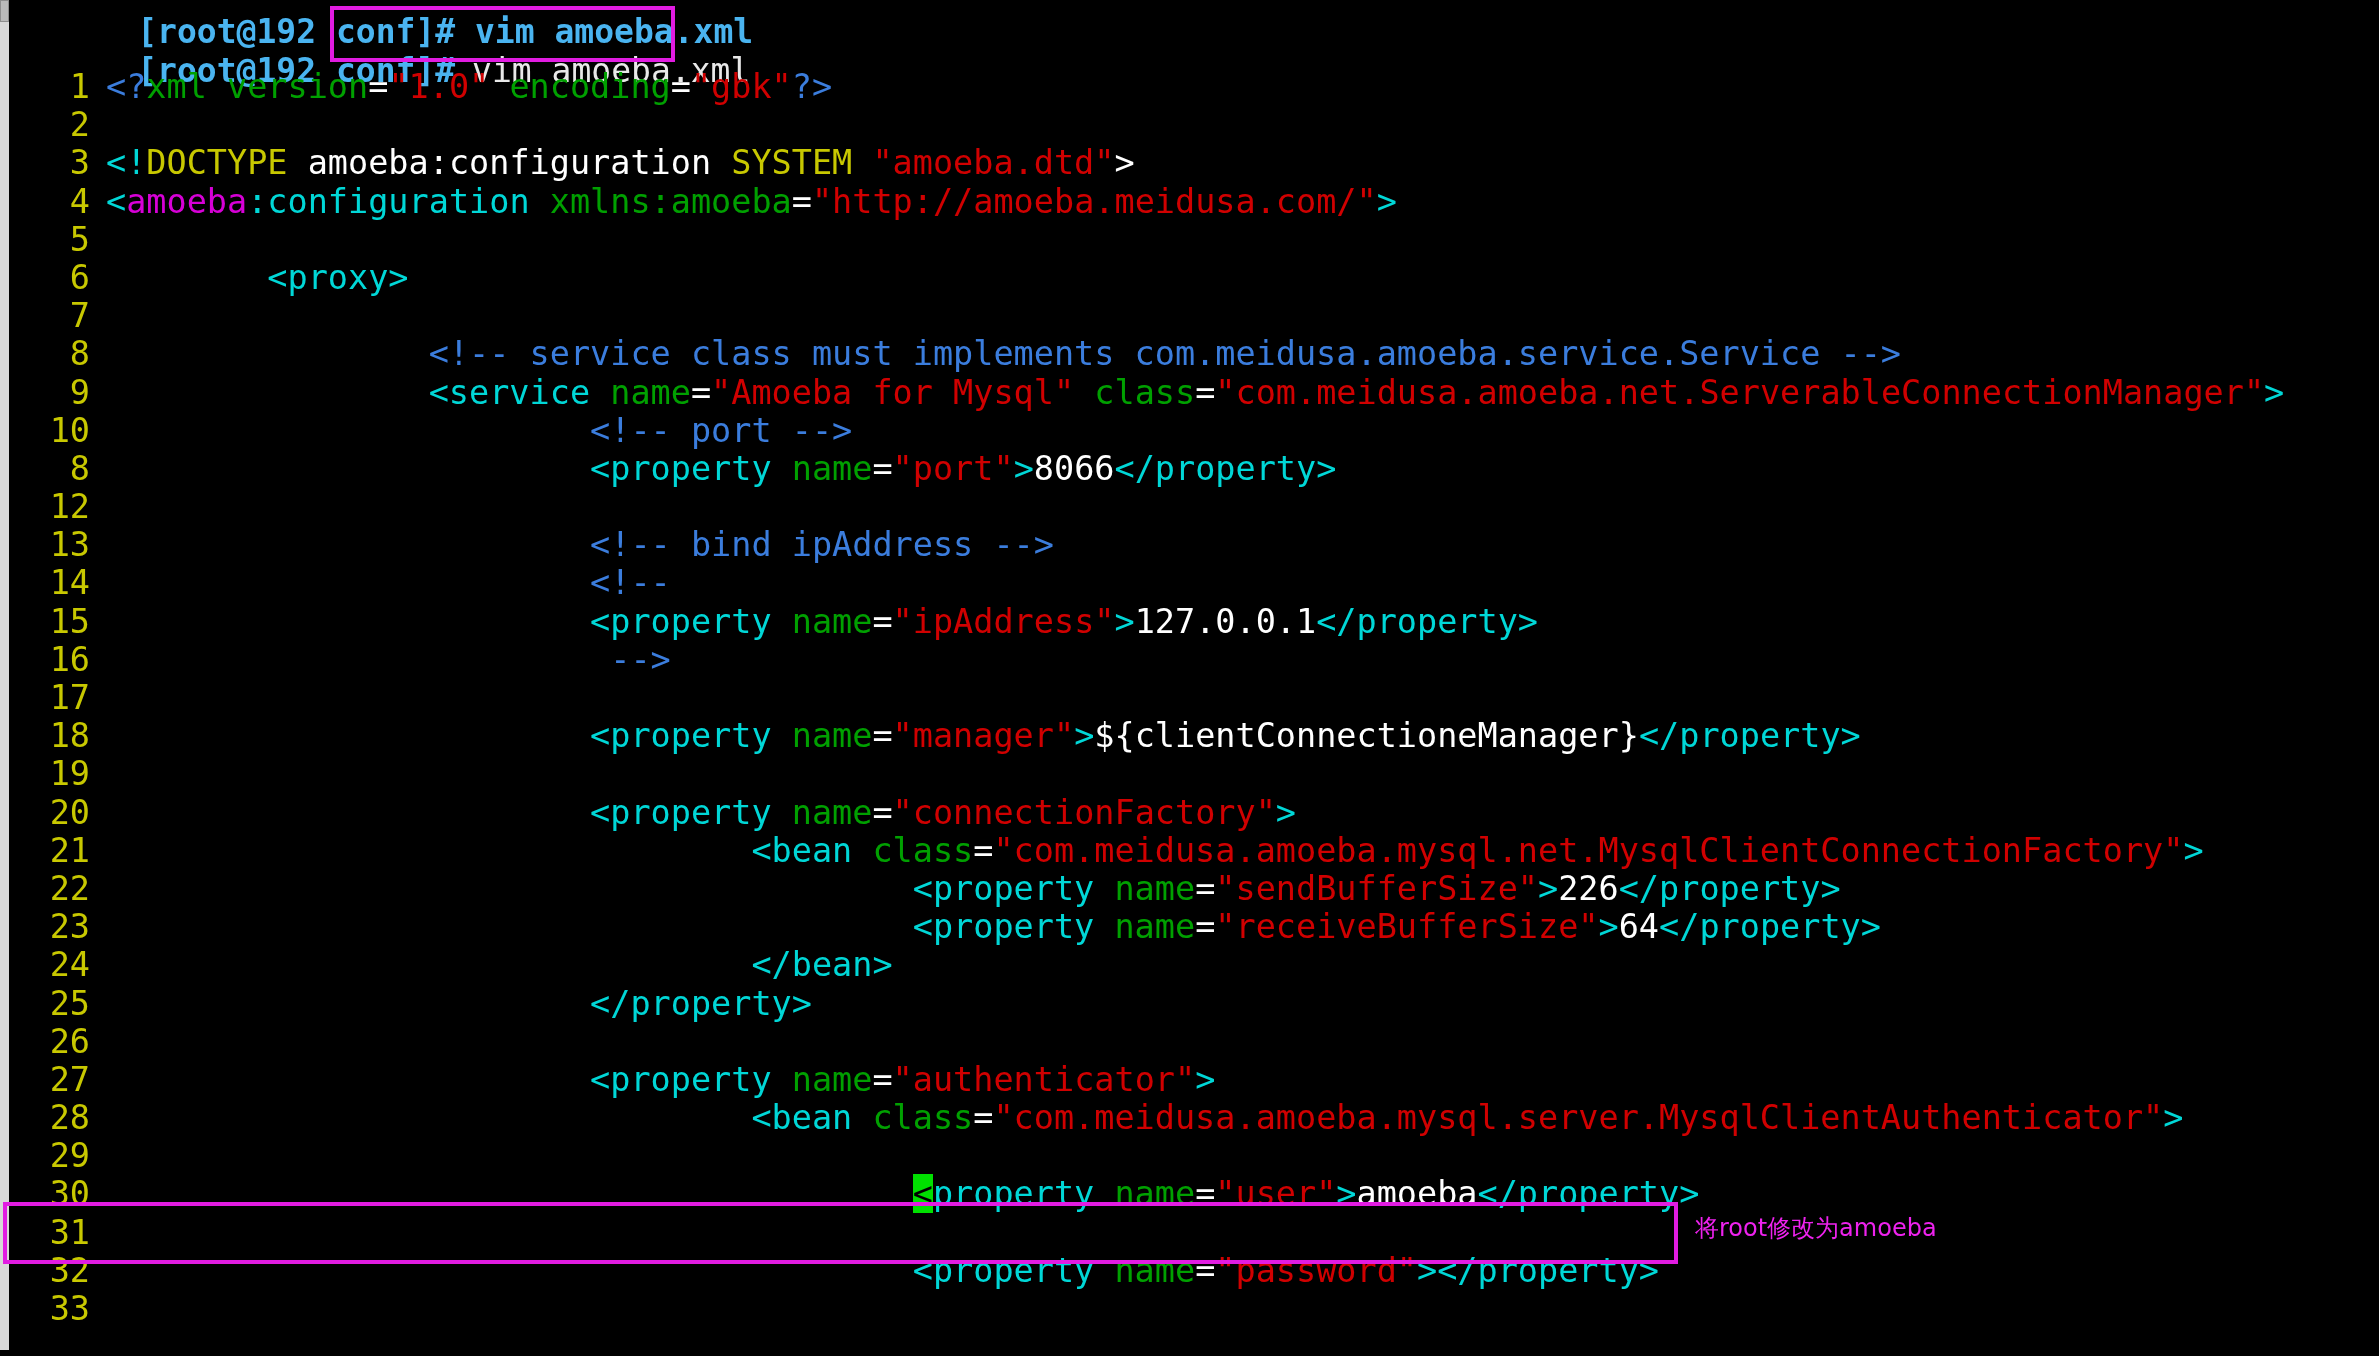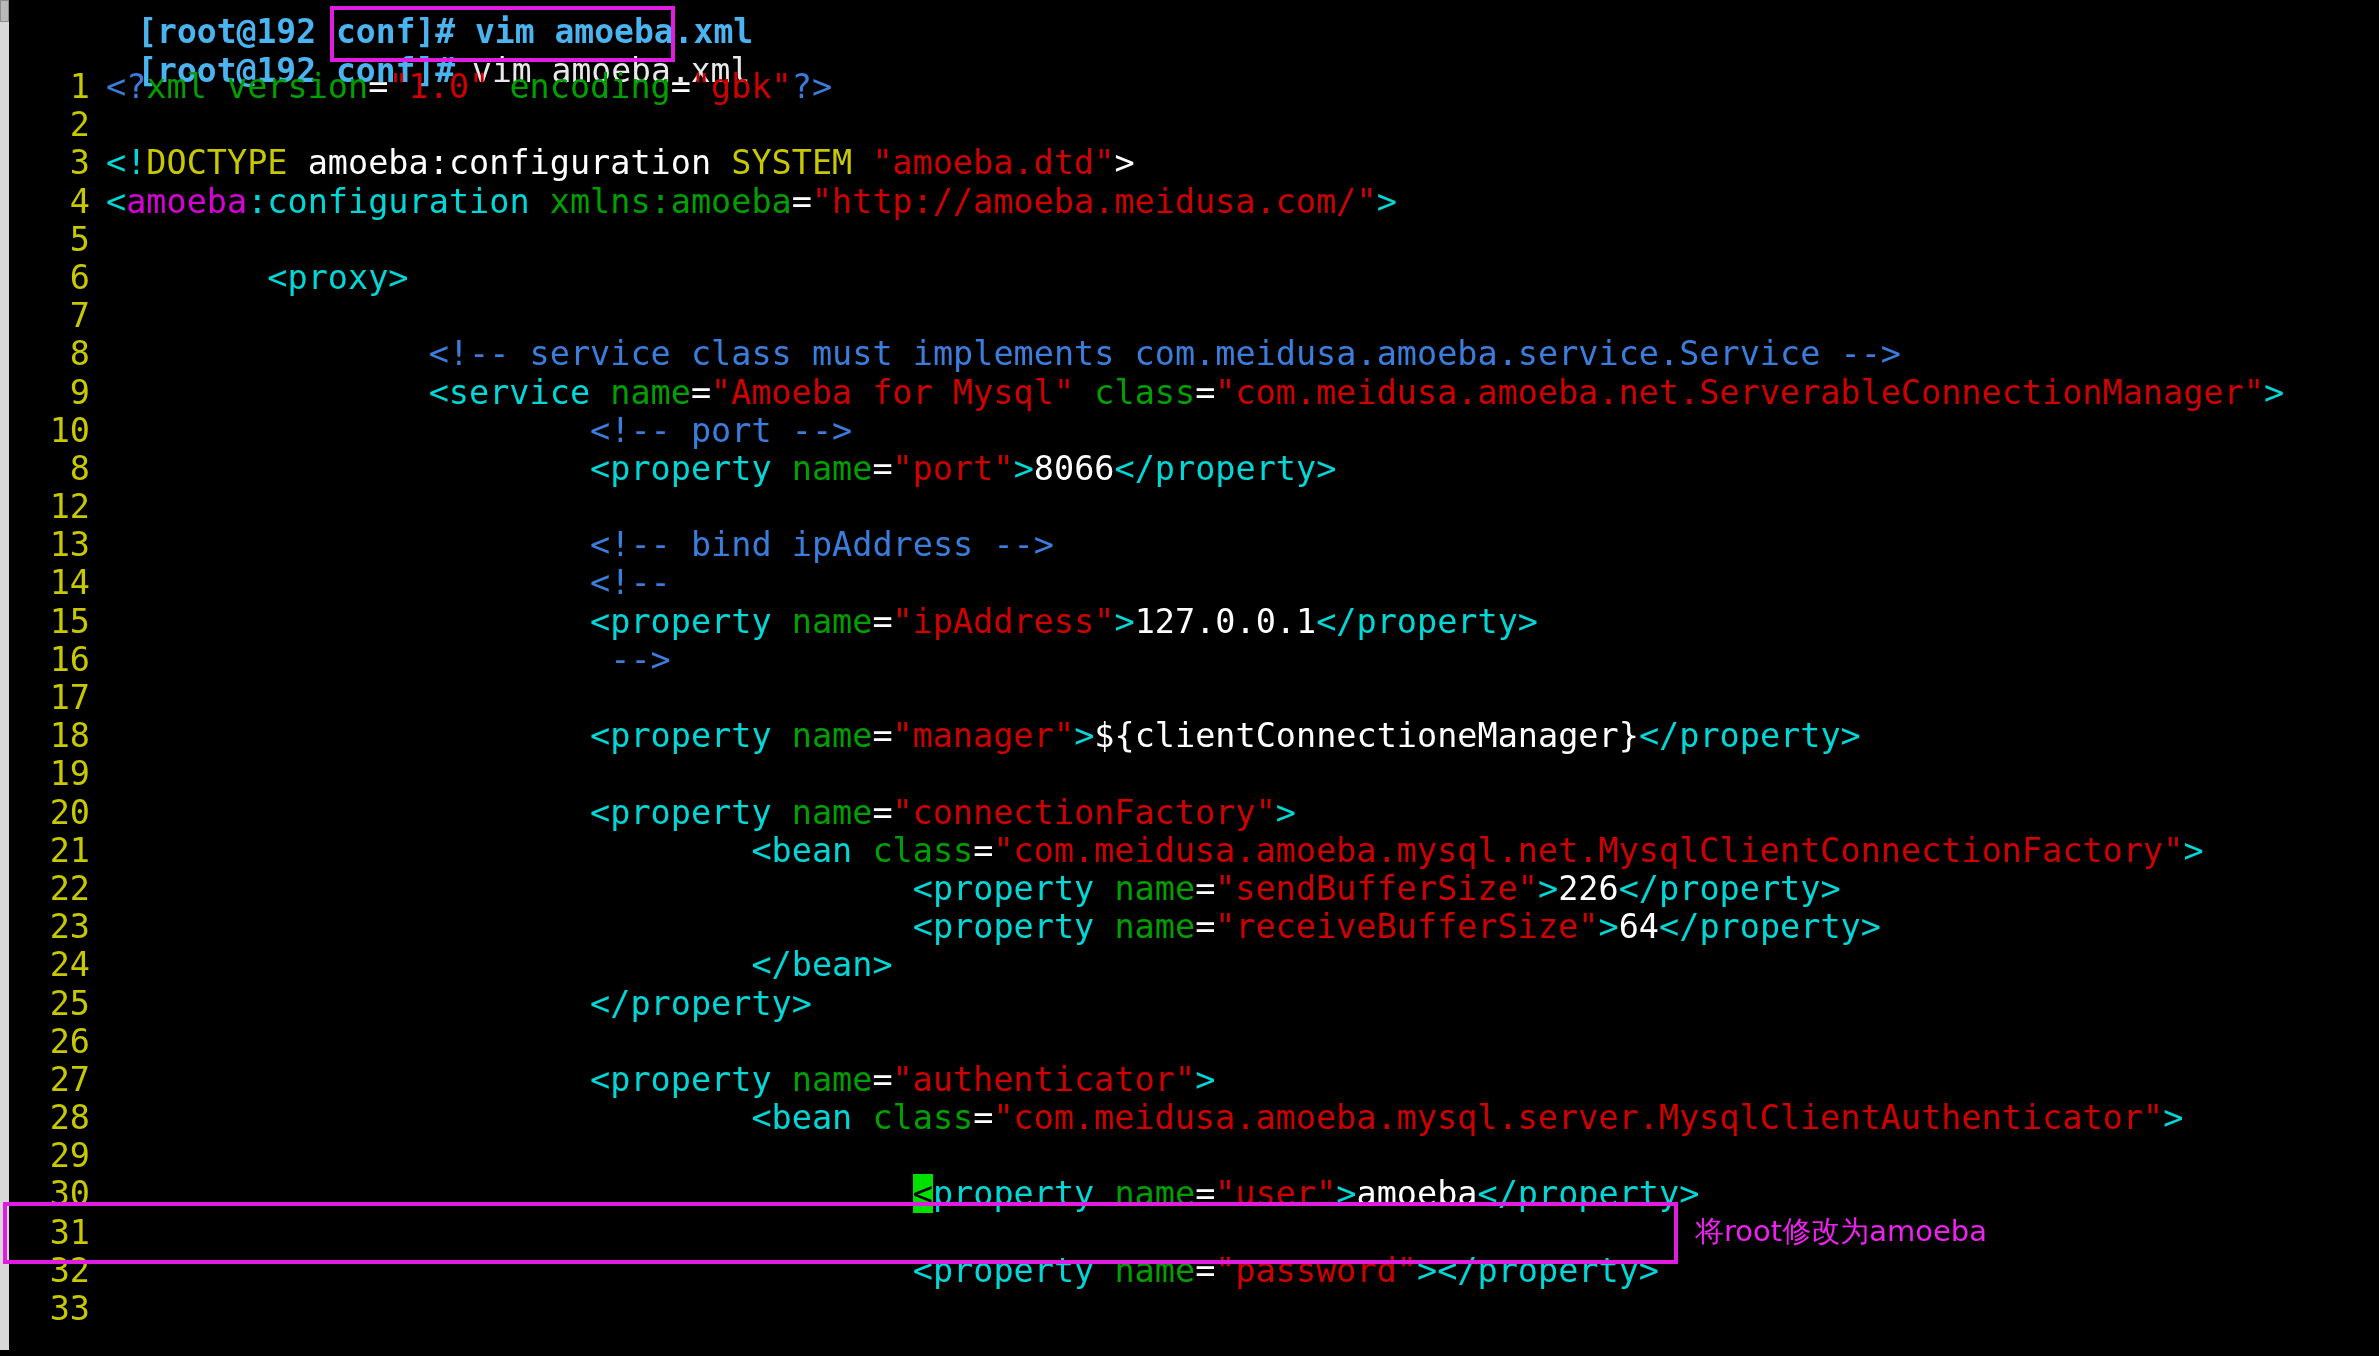--- a/index.html
+++ b/index.html
@@ -79,21 +79,21 @@
   
   .anno-box {
     position:absolute;
     border:4px solid #e11ce1;
     pointer-events:none;
   }
   #box-cmd   { left:330px; top:6px;  width:345px; height:56px; }
   #box-line30{ left:3px;  top:1202px; width:1675px; height:62px; }
   #anno-text {
     position:absolute; left:1695px; top:1212px;
-    color:#ee22ee; font-size:29px;
+    color:#ee22ee; font-size:24px;
     font-family:"DejaVu Sans","Liberation Sans",sans-serif;
     white-space:pre;
   }
   
   #bottom-cut {
     position:absolute; left:0; bottom:0; width:2379px; height:6px;
     background:#000;
   }
 </style>
 </head>

